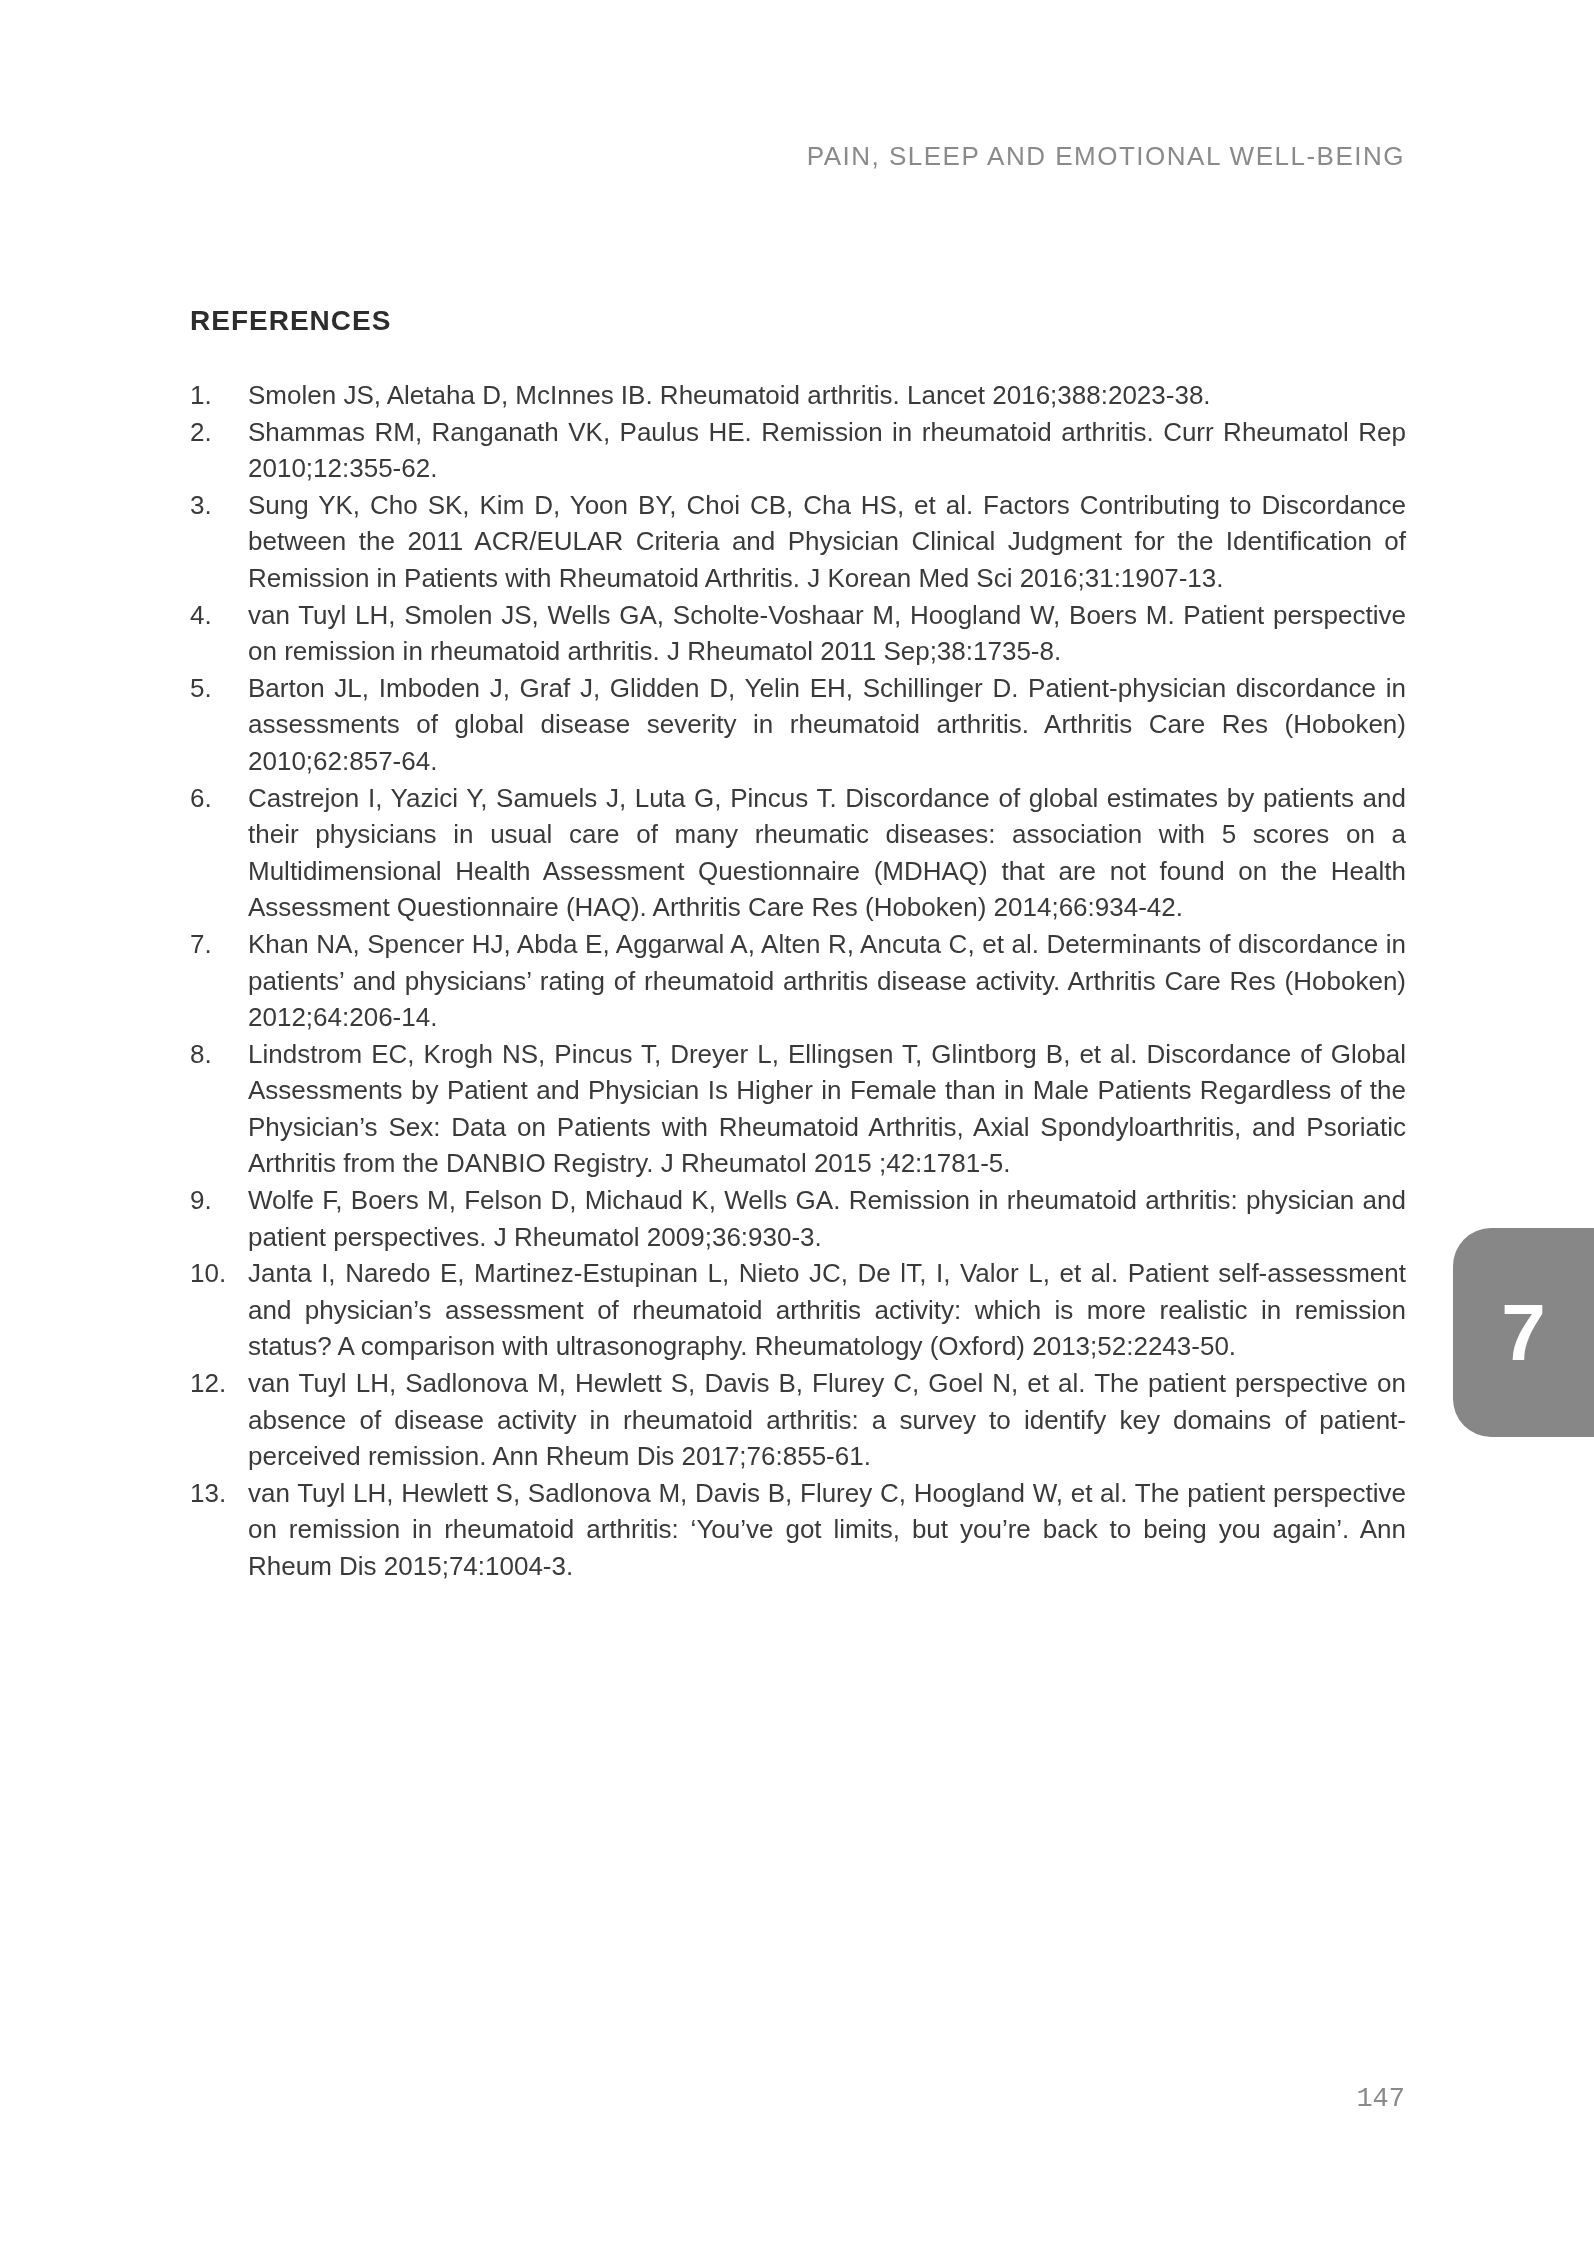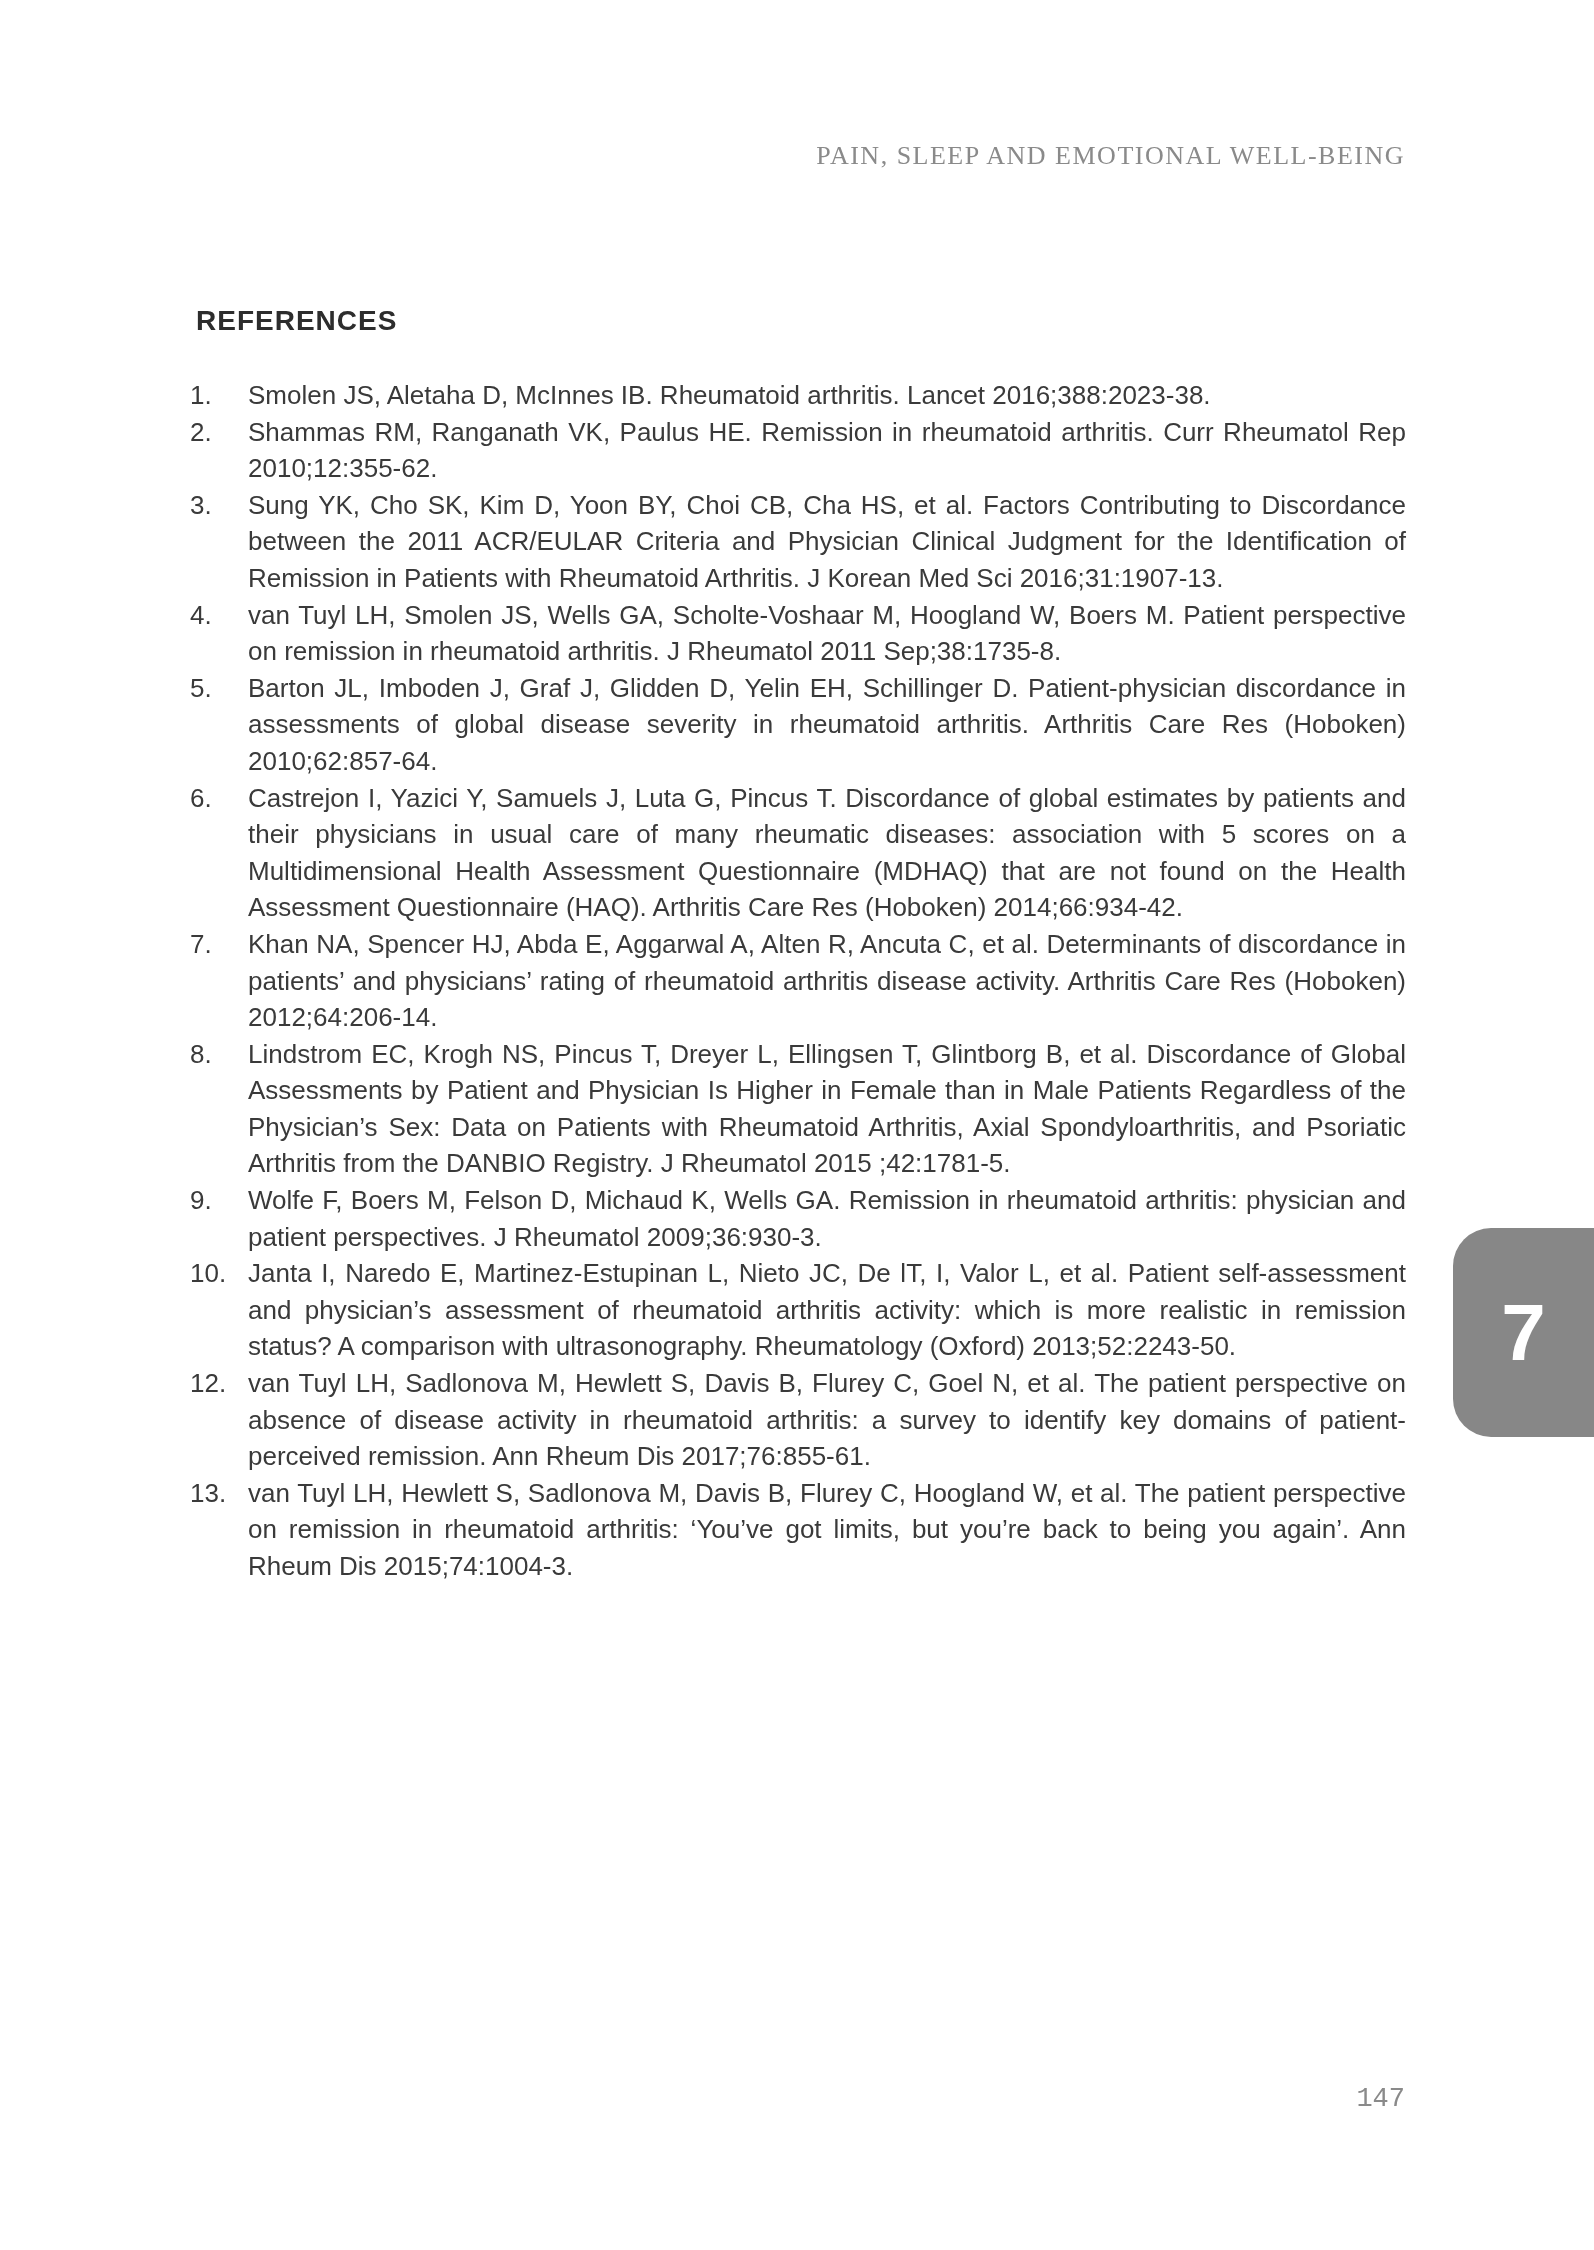--- a/index.html
+++ b/index.html
@@ -18,26 +18,25 @@
     background: #ffffff;
   }
   .running-header {
     position: absolute;
     top: 141px;
     right: 189px;
     font-size: 26px;
     letter-spacing: 1.5px;
     color: #8a8a8a;
     white-space: nowrap;
-    font-family: Liberation Serif, serif;
   }
   .section-title {
     position: absolute;
     top: 286px;
-    left: 196px;
+    left: 190px;
     font-size: 28px;
     font-weight: bold;
     letter-spacing: 1px;
     color: #2d2d2d;
   }
   .ref-list {
     position: absolute;
     top: 377px;
     left: 190px;
     width: 1216px;

